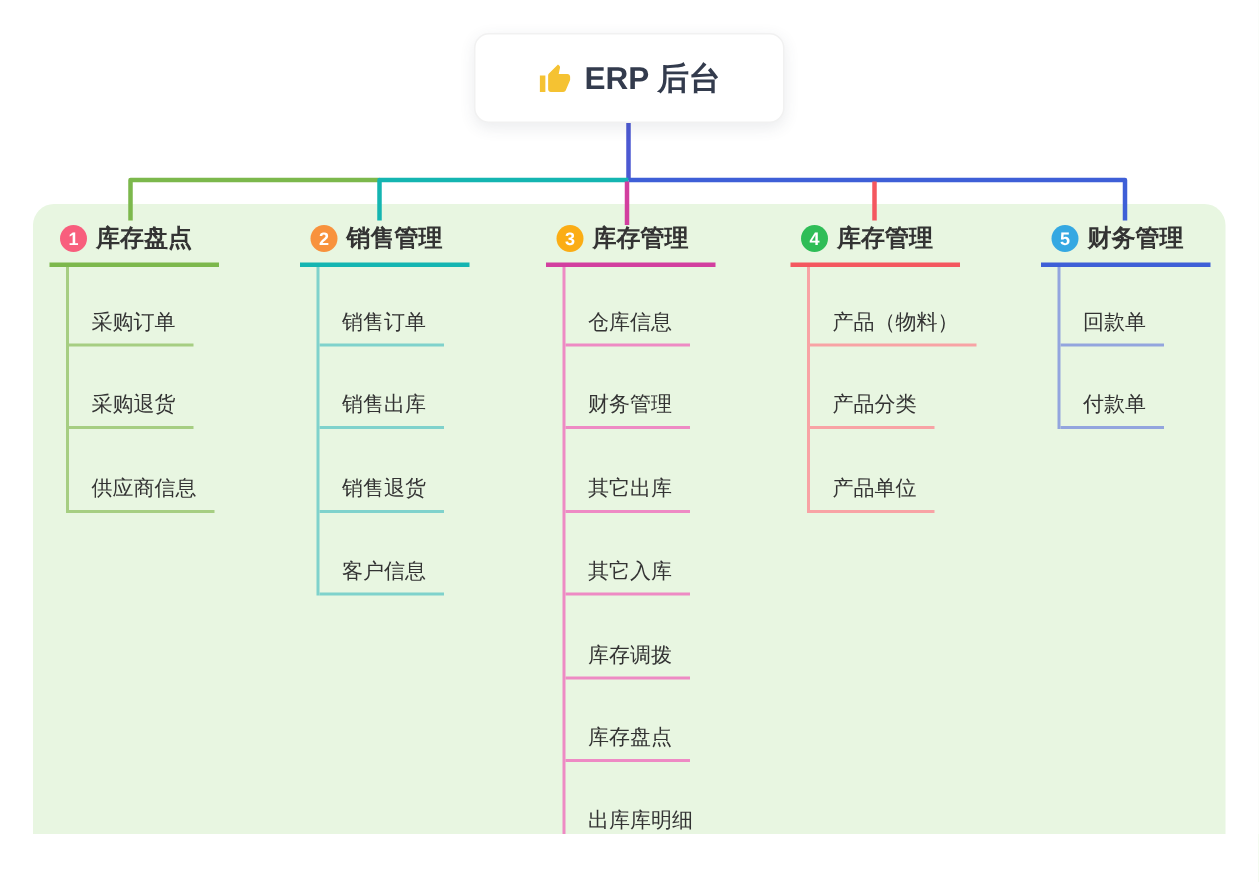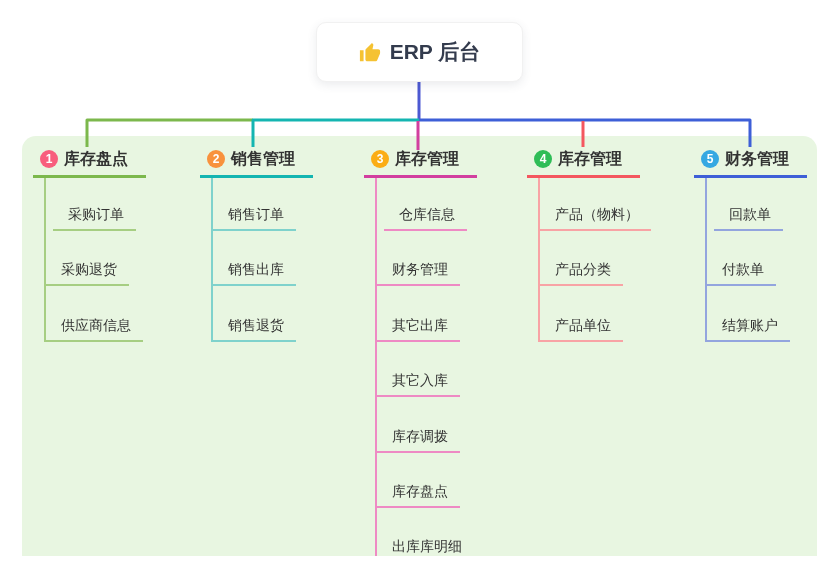--- a/index.html
+++ b/index.html
@@ -42,21 +42,21 @@
   .badge {
     width:18px; height:18px; border-radius:50%; flex:0 0 auto;
     background:var(--badge,#888); color:#fff;
     font-size:12px; font-weight:700; line-height:18px; text-align:center;
   }
   .branch-items {
     display:inline-block; margin-left:11px; width:max-content;
     border-left:2px solid var(--subline,#bbb);
   }
   .item { box-sizing:border-box; height:55.4px; display:flex; align-items:flex-end; }
-  .item:first-child { height:53px;justify-content:center; }
+  .item:first-child { height:53px; }
   .item-label {
     display:inline-block; white-space:nowrap;
     padding:0 12px 5px 15px;
     border-bottom:2px solid var(--subline,#bbb);
     font-size:14px; color:#333; cursor:pointer;
   }
 </style>
 </head>
 <body>
 
@@ -105,20 +105,23 @@
     </div>
     <div class="branch-items">
       <div class="item">
           <span class="item-label">销售订单</span>
         </div>
       <div class="item">
           <span class="item-label">销售出库</span>
         </div>
       <div class="item">
           <span class="item-label">销售退货</span>
+        </div>
+      <div class="item">
+          <span class="item-label">客户信息</span>
         </div>
     </div>
   </div>
 
   <div class="branch b3" style="--line: #d23f9f; --subline: #ee8ac4; --badge: #fbad15;">
     <div class="branch-title">
       <span class="badge">3</span>
       <span>库存管理</span>
     </div>
     <div class="branch-items">
@@ -169,19 +172,16 @@
       <span class="badge">5</span>
       <span>财务管理</span>
     </div>
     <div class="branch-items">
       <div class="item">
           <span class="item-label">回款单</span>
         </div>
       <div class="item">
           <span class="item-label">付款单</span>
         </div>
-      <div class="item">
-          <span class="item-label">结算账户</span>
-        </div>
     </div>
   </div>
 
 </div>
 
 </body></html>

